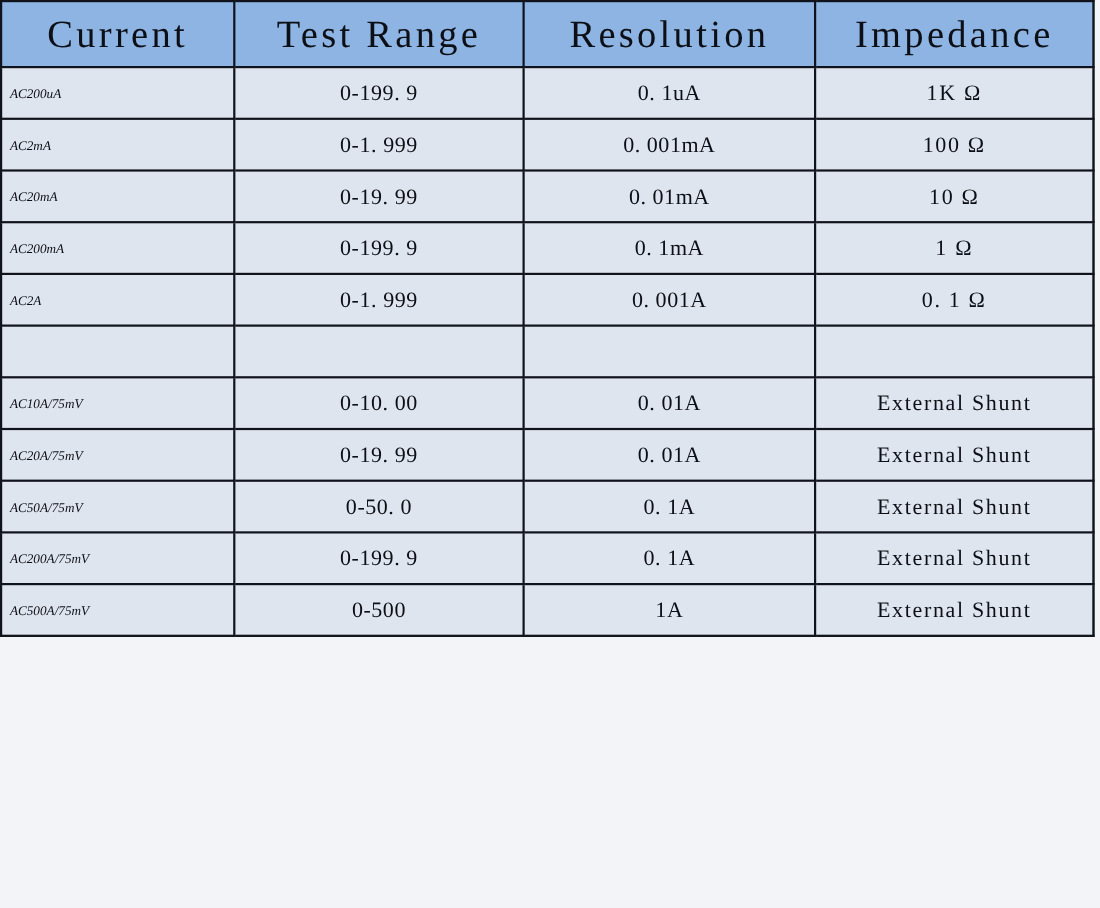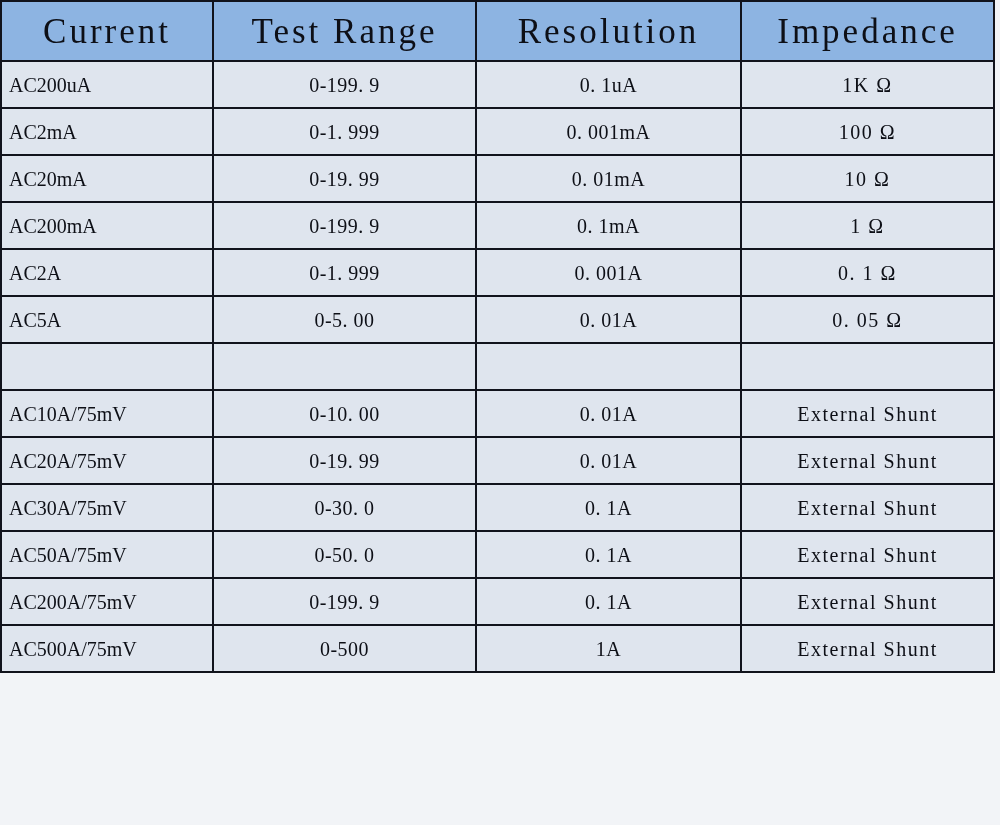--- a/index.html
+++ b/index.html
@@ -55,21 +55,22 @@
     line-height: 1;
     vertical-align: middle;
     white-space: nowrap;
   }
 
   
   #spec-table tbody td.col-current {
     text-align: left;
     padding-left: 7px;
     letter-spacing: 0px;
-    font-size: 20px;
+    font-size: 12px;
+    font-style: italic;
   }
 
   #spec-table tbody td.col-range,
   #spec-table tbody td.col-resolution,
   #spec-table tbody td.col-impedance {
     text-align: center;
     letter-spacing: 0.5px;
   }
 
   #spec-table tbody td.col-impedance {
@@ -167,85 +168,57 @@
         <td class="col-range">
           <span class="cell-text">0-1. 999</span>
         </td>
         <td class="col-resolution">
           <span class="cell-text">0. 001A</span>
         </td>
         <td class="col-impedance">
           <span class="cell-text">0. 1 Ω</span>
         </td>
       </tr>
-      <tr>
-        <td class="col-current">
-          <span class="cell-text">AC5A</span>
-        </td>
-        <td class="col-range">
-          <span class="cell-text">0-5. 00</span>
+      <tr class="spacer-row">
+        <td class="col-current">
+          <span class="cell-text"></span>
+        </td>
+        <td class="col-range">
+          <span class="cell-text"></span>
+        </td>
+        <td class="col-resolution">
+          <span class="cell-text"></span>
+        </td>
+        <td class="col-impedance">
+          <span class="cell-text"></span>
+        </td>
+      </tr>
+      <tr>
+        <td class="col-current">
+          <span class="cell-text">AC10A/75mV</span>
+        </td>
+        <td class="col-range">
+          <span class="cell-text">0-10. 00</span>
         </td>
         <td class="col-resolution">
           <span class="cell-text">0. 01A</span>
         </td>
         <td class="col-impedance">
-          <span class="cell-text">0. 05 Ω</span>
-        </td>
-      </tr>
-      <tr class="spacer-row">
-        <td class="col-current">
-          <span class="cell-text"></span>
-        </td>
-        <td class="col-range">
-          <span class="cell-text"></span>
-        </td>
-        <td class="col-resolution">
-          <span class="cell-text"></span>
-        </td>
-        <td class="col-impedance">
-          <span class="cell-text"></span>
-        </td>
-      </tr>
-      <tr>
-        <td class="col-current">
-          <span class="cell-text">AC10A/75mV</span>
-        </td>
-        <td class="col-range">
-          <span class="cell-text">0-10. 00</span>
+          <span class="cell-text">External Shunt</span>
+        </td>
+      </tr>
+      <tr>
+        <td class="col-current">
+          <span class="cell-text">AC20A/75mV</span>
+        </td>
+        <td class="col-range">
+          <span class="cell-text">0-19. 99</span>
         </td>
         <td class="col-resolution">
           <span class="cell-text">0. 01A</span>
-        </td>
-        <td class="col-impedance">
-          <span class="cell-text">External Shunt</span>
-        </td>
-      </tr>
-      <tr>
-        <td class="col-current">
-          <span class="cell-text">AC20A/75mV</span>
-        </td>
-        <td class="col-range">
-          <span class="cell-text">0-19. 99</span>
-        </td>
-        <td class="col-resolution">
-          <span class="cell-text">0. 01A</span>
-        </td>
-        <td class="col-impedance">
-          <span class="cell-text">External Shunt</span>
-        </td>
-      </tr>
-      <tr>
-        <td class="col-current">
-          <span class="cell-text">AC30A/75mV</span>
-        </td>
-        <td class="col-range">
-          <span class="cell-text">0-30. 0</span>
-        </td>
-        <td class="col-resolution">
-          <span class="cell-text">0. 1A</span>
         </td>
         <td class="col-impedance">
           <span class="cell-text">External Shunt</span>
         </td>
       </tr>
       <tr>
         <td class="col-current">
           <span class="cell-text">AC50A/75mV</span>
         </td>
         <td class="col-range">

